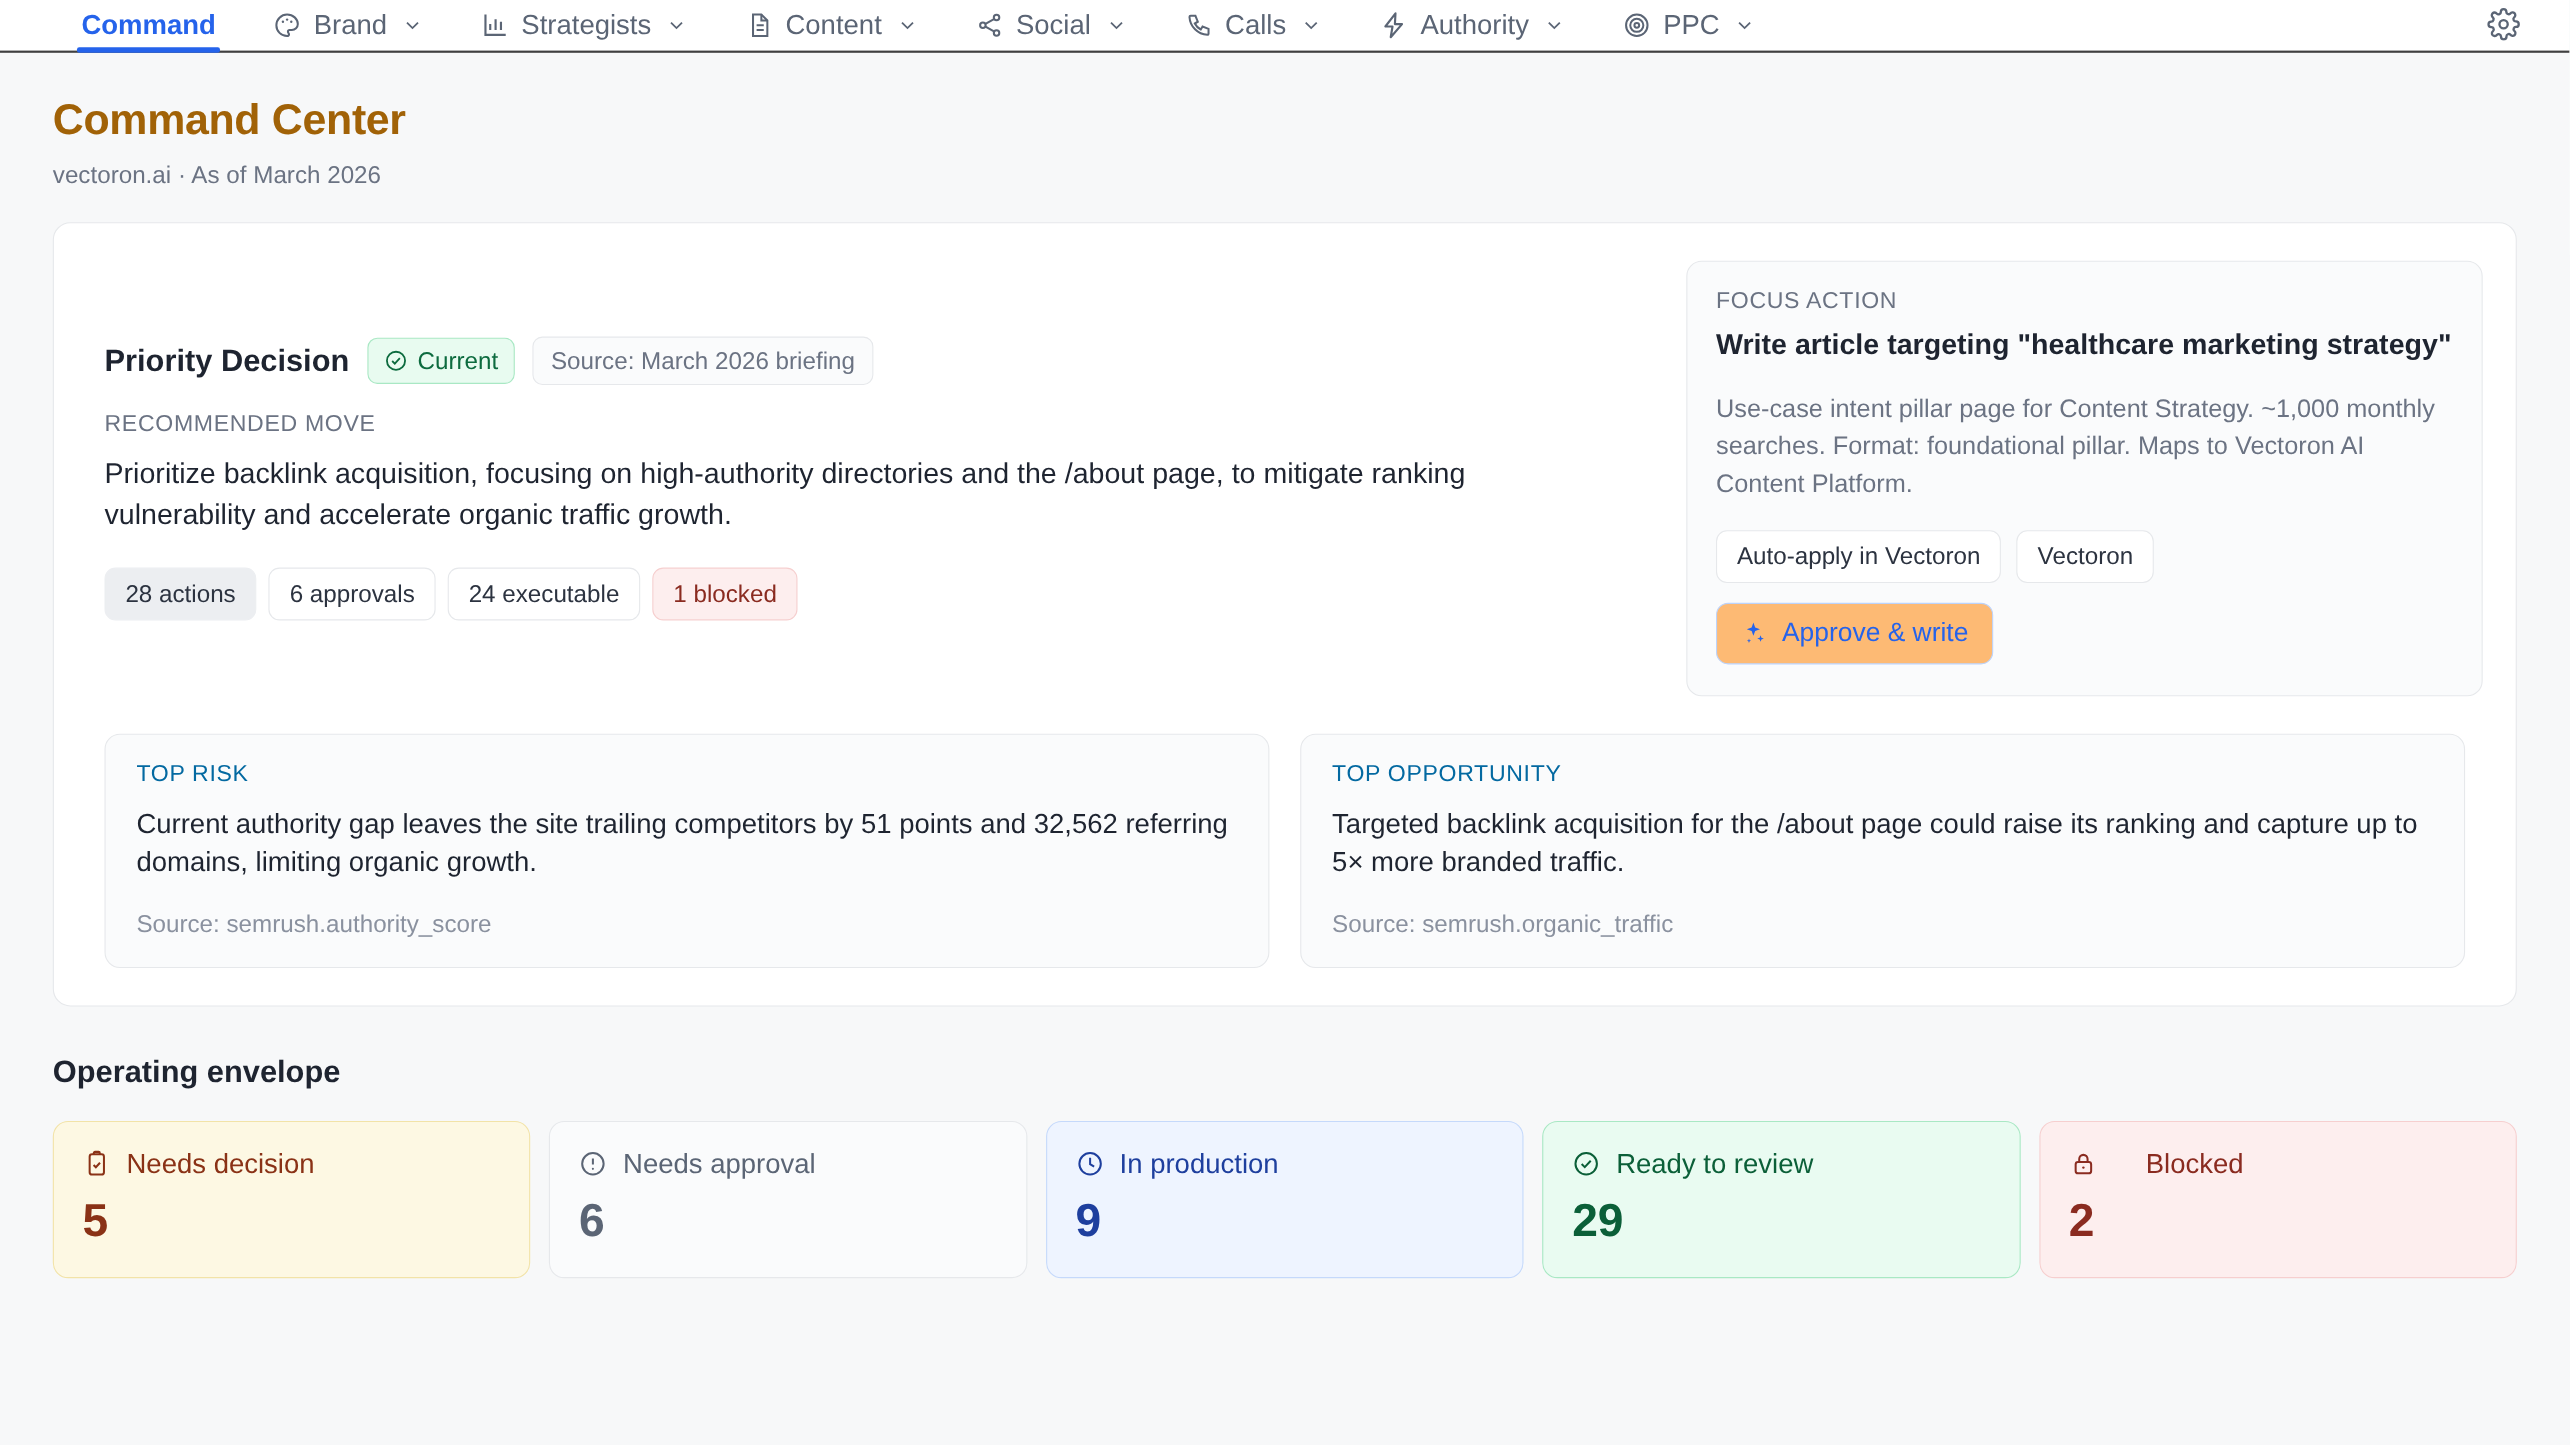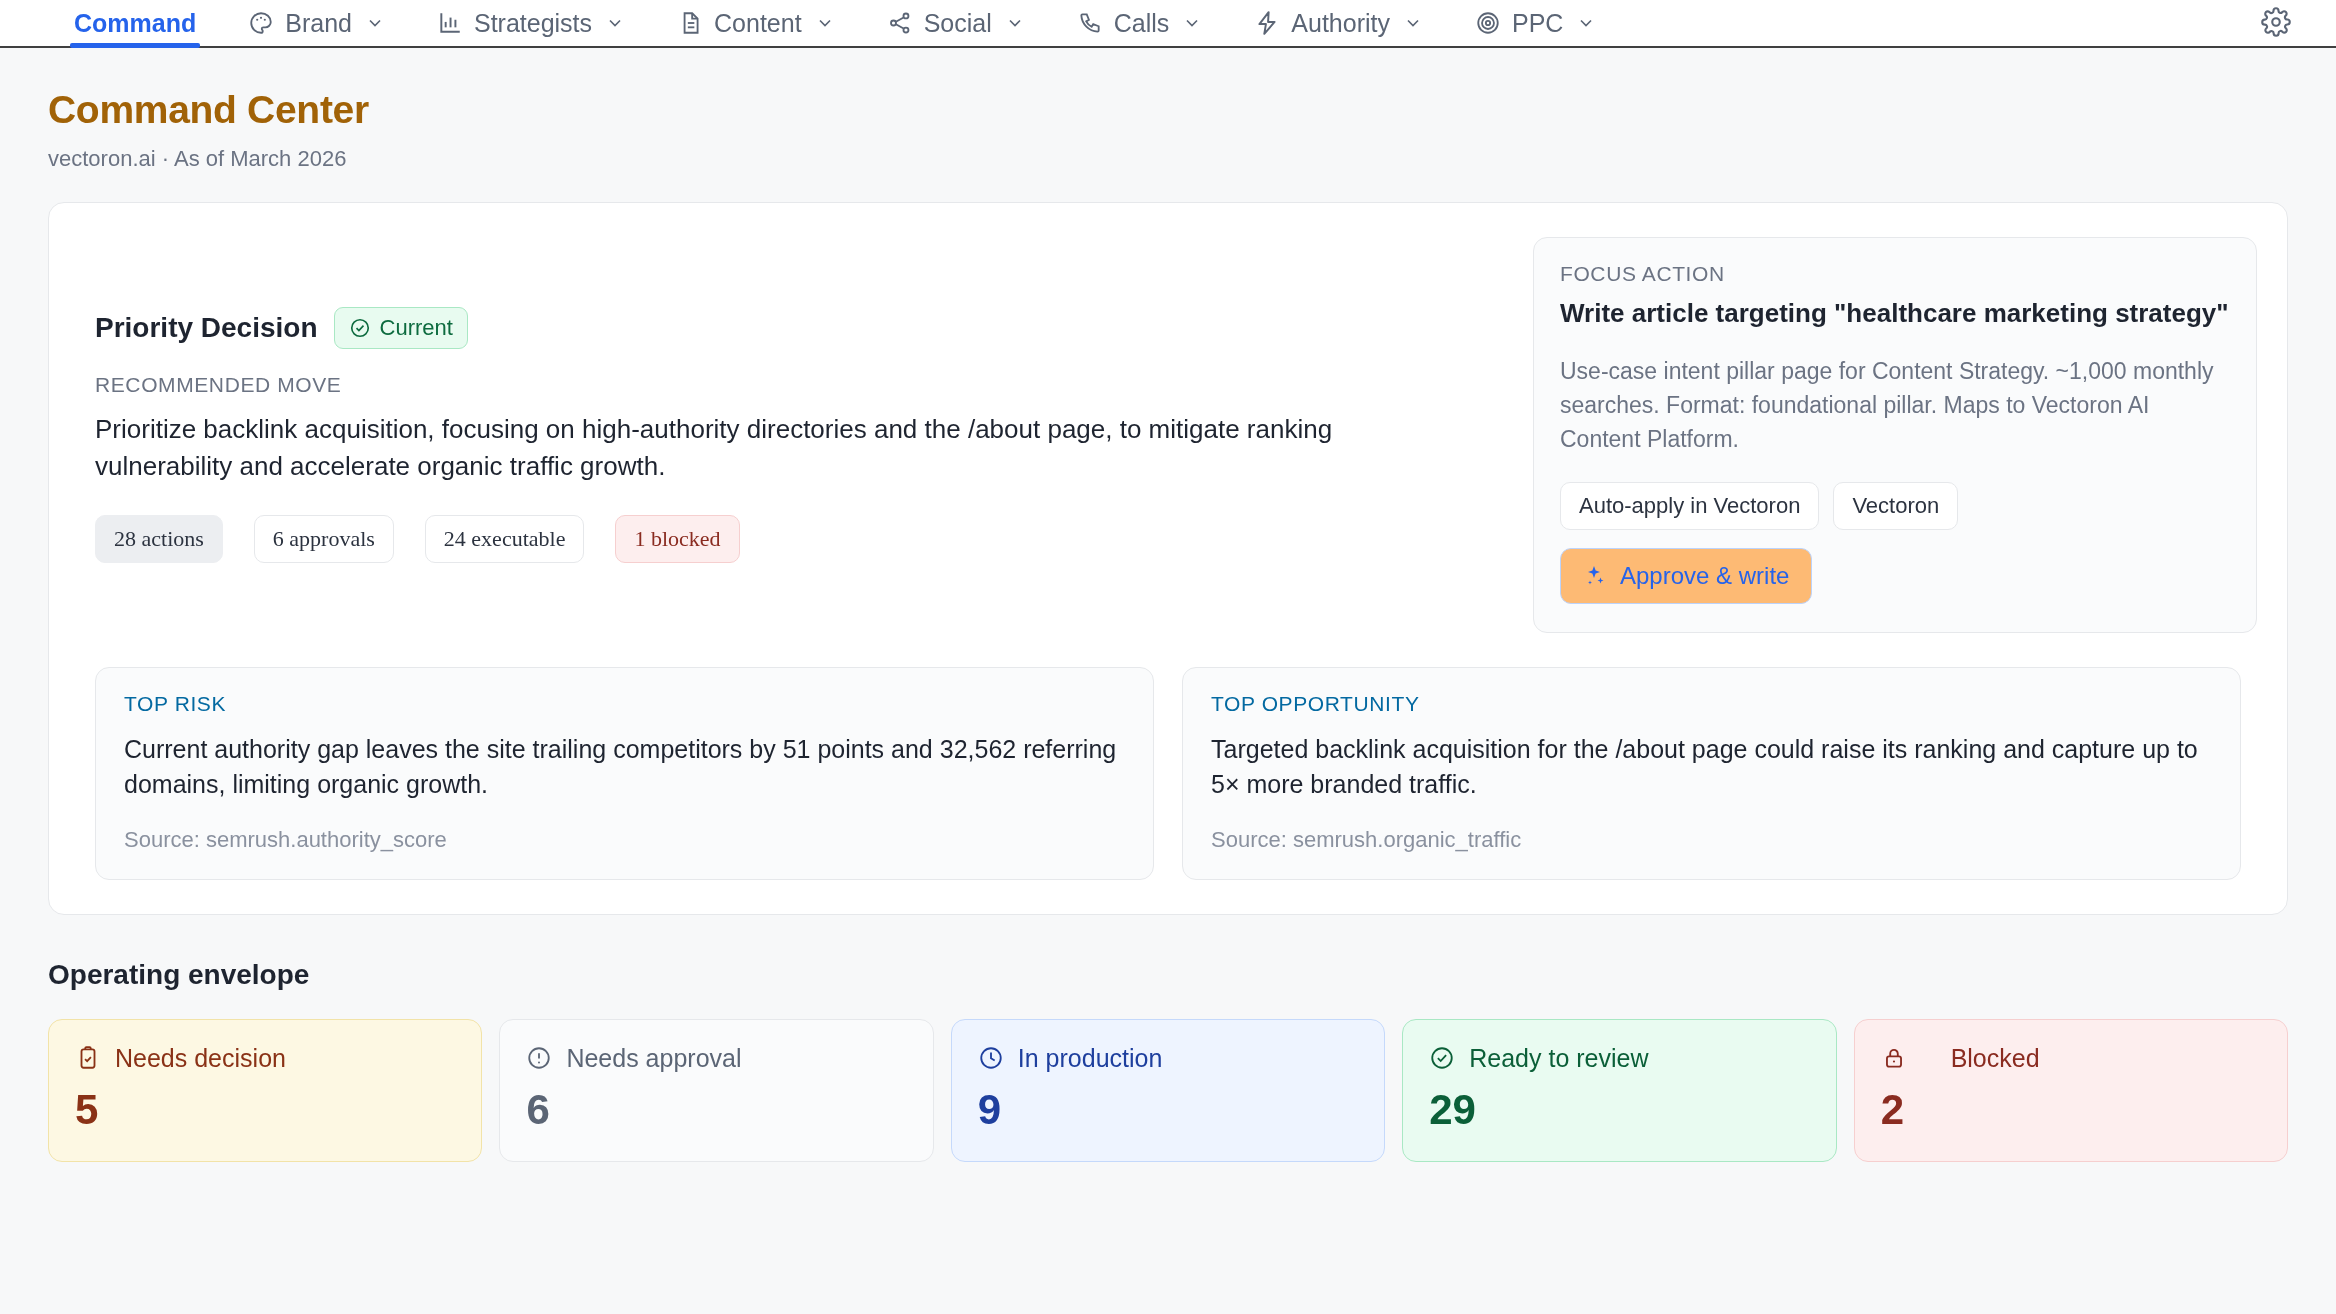--- a/index.html
+++ b/index.html
@@ -117,21 +117,21 @@
     text-transform: uppercase;
   }
   .move-text {
     margin-top: 14px;
     font-size: 26px;
     line-height: 1.42;
     color: #1e2430;
     max-width: 1310px;
   }
 
-  .chip-row { display: flex; gap: 31px; margin-top: 30px; flex-wrap: wrap; font-family: Liberation Serif, serif; }
+  .chip-row { display: flex; gap: 11px; margin-top: 30px; flex-wrap: wrap; }
   .chip {
     font-size: 22px;
     border-radius: 10px;
     padding: 10px 18px;
     border: 1px solid #e6e8eb;
     background: #ffffff;
     color: #2c3340;
     white-space: nowrap;
   }
   .chip.solid { background: #eceef1; border-color: #eceef1; color: #2c3340; }
@@ -394,20 +394,21 @@
         <span class="badge-current">
           <span>
             <svg viewBox="0 0 24 24" fill="none" stroke="currentColor" stroke-width="1.8">
               <circle cx="12" cy="12" r="9"></circle>
                 <path d="M8.2 12.2l2.6 2.6 5-5.4"></path>
             </svg>
           </span>
           <span>Current</span>
         </span>
 
+        <span class="badge-source">Source: March 2026 briefing</span>
       </div>
 
       <div class="kicker">RECOMMENDED MOVE</div>
       <div class="move-text">Prioritize backlink acquisition, focusing on high-authority directories and the /about page, to mitigate ranking vulnerability and accelerate organic traffic growth.</div>
 
       <div class="chip-row">
         <span class="chip solid">28 actions</span>
         <span class="chip">6 approvals</span>
         <span class="chip">24 executable</span>
         <span class="chip danger">1 blocked</span>

